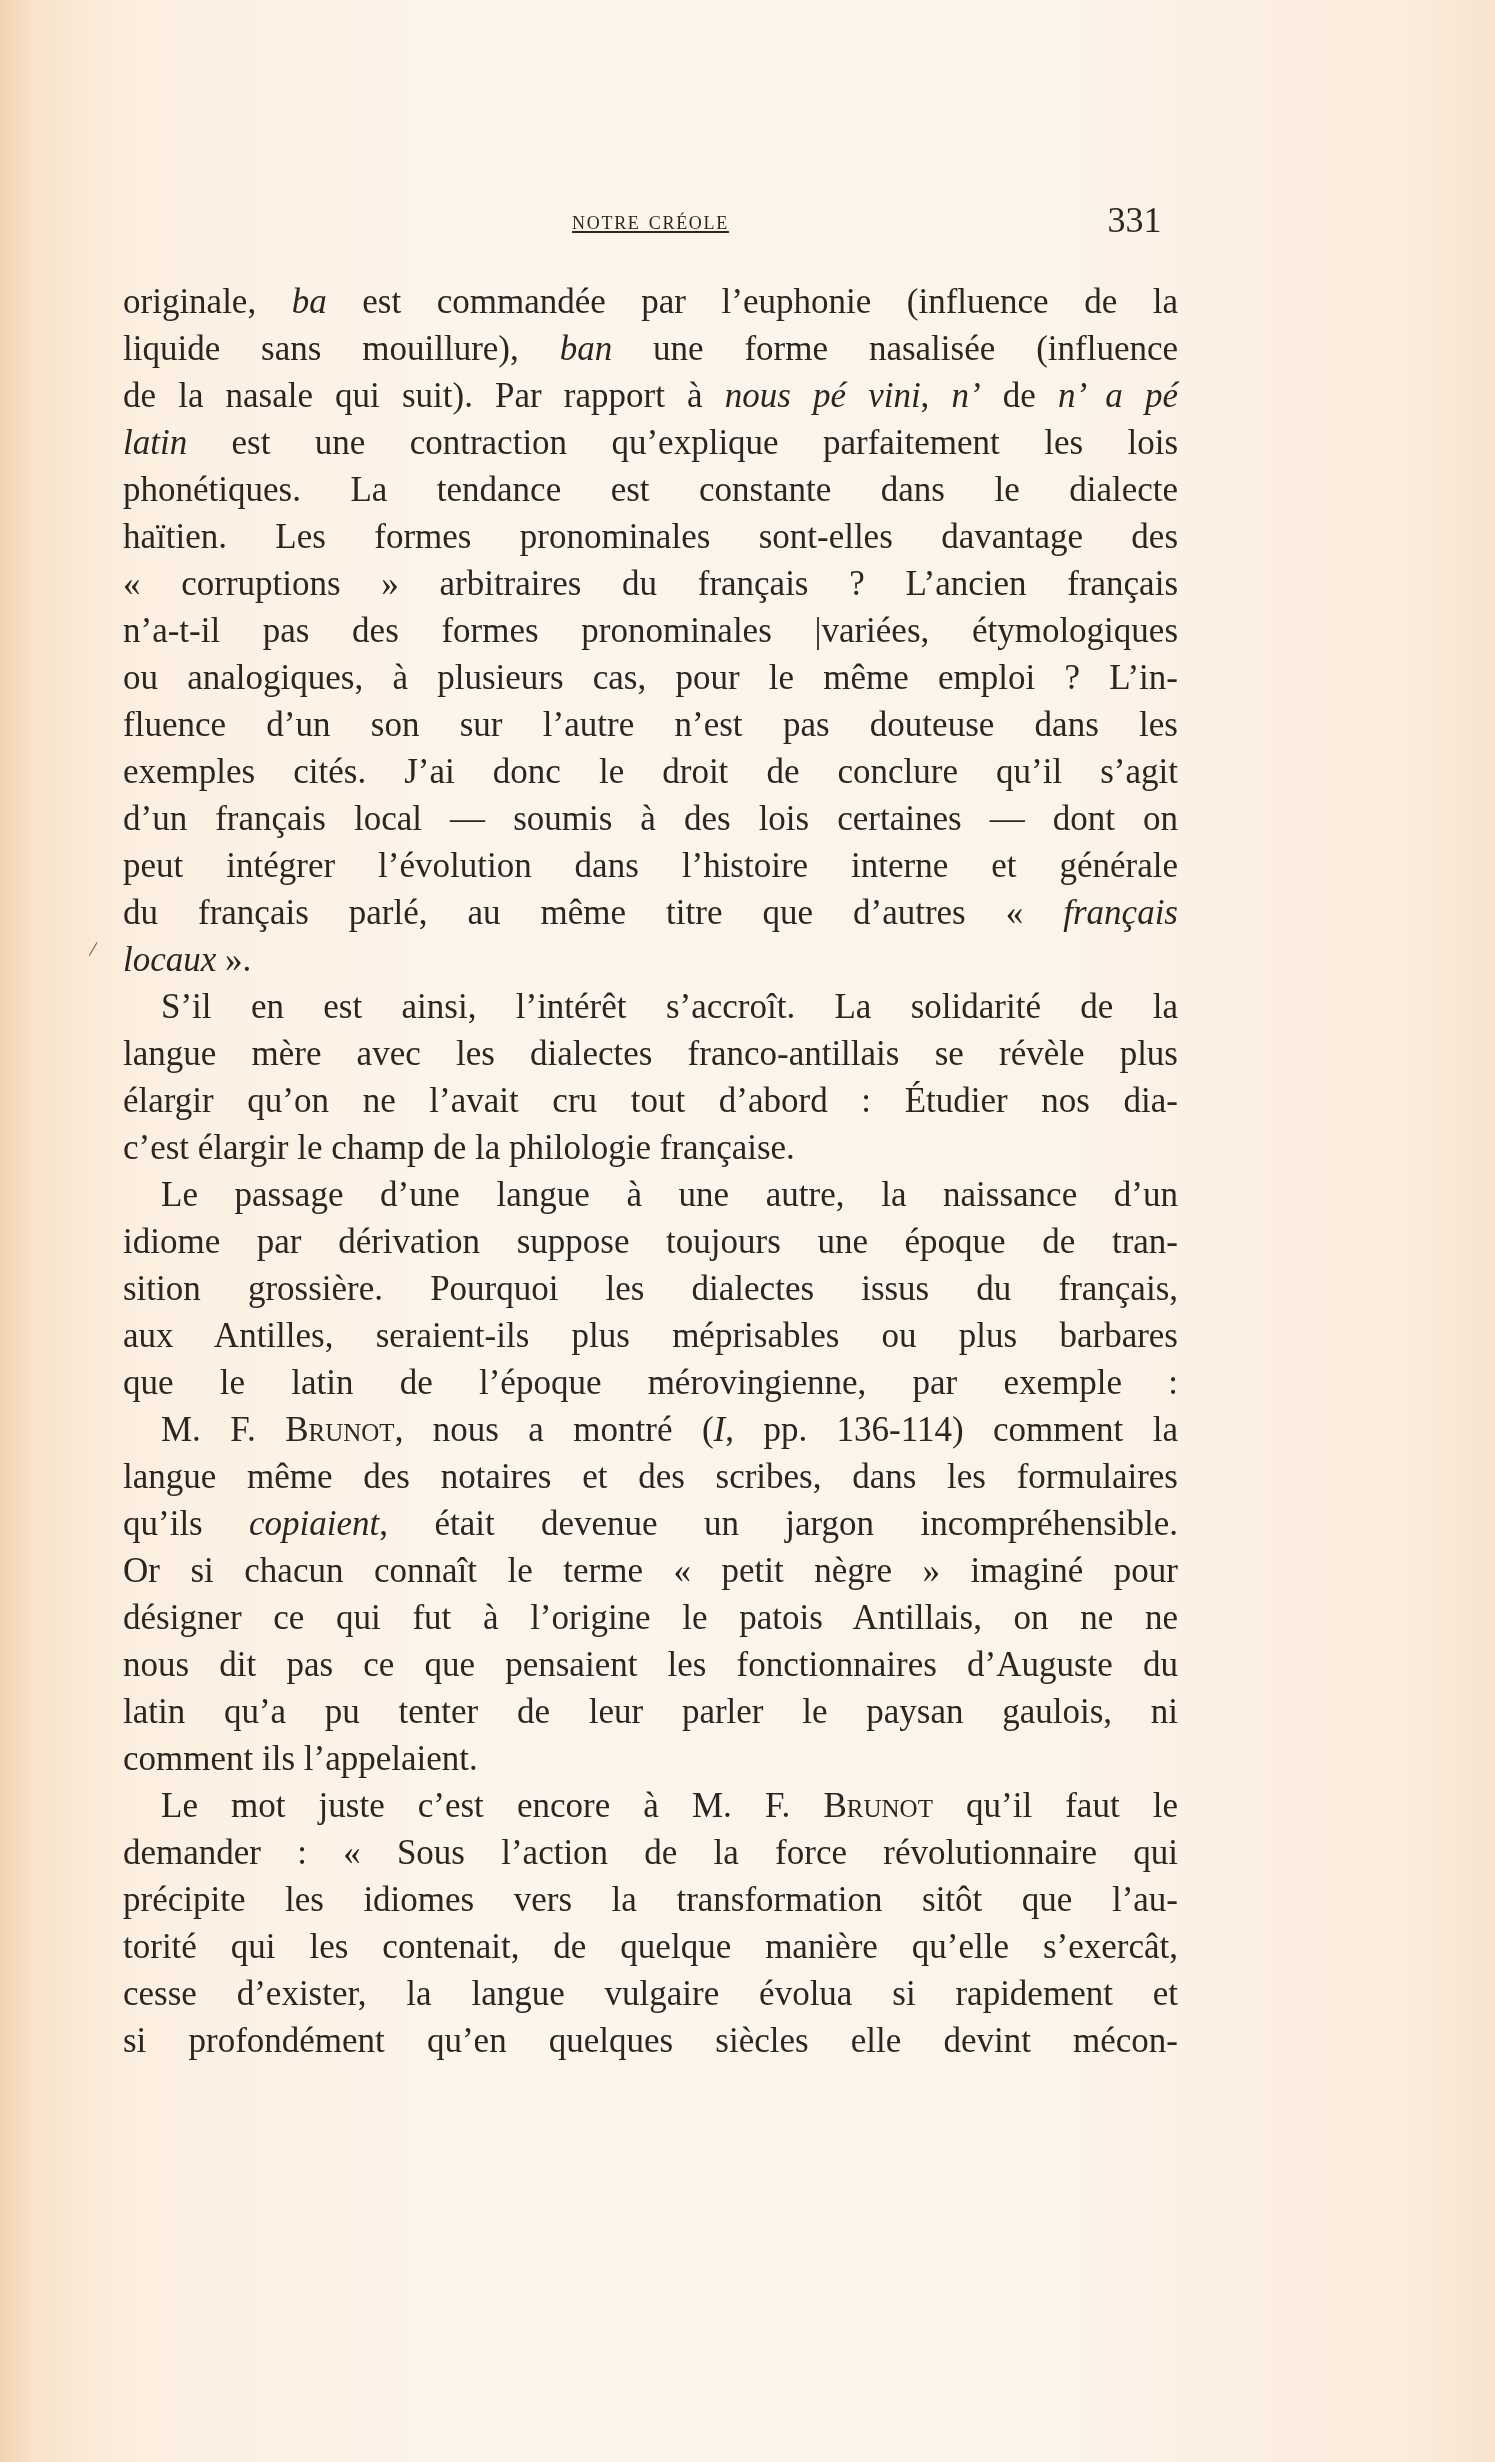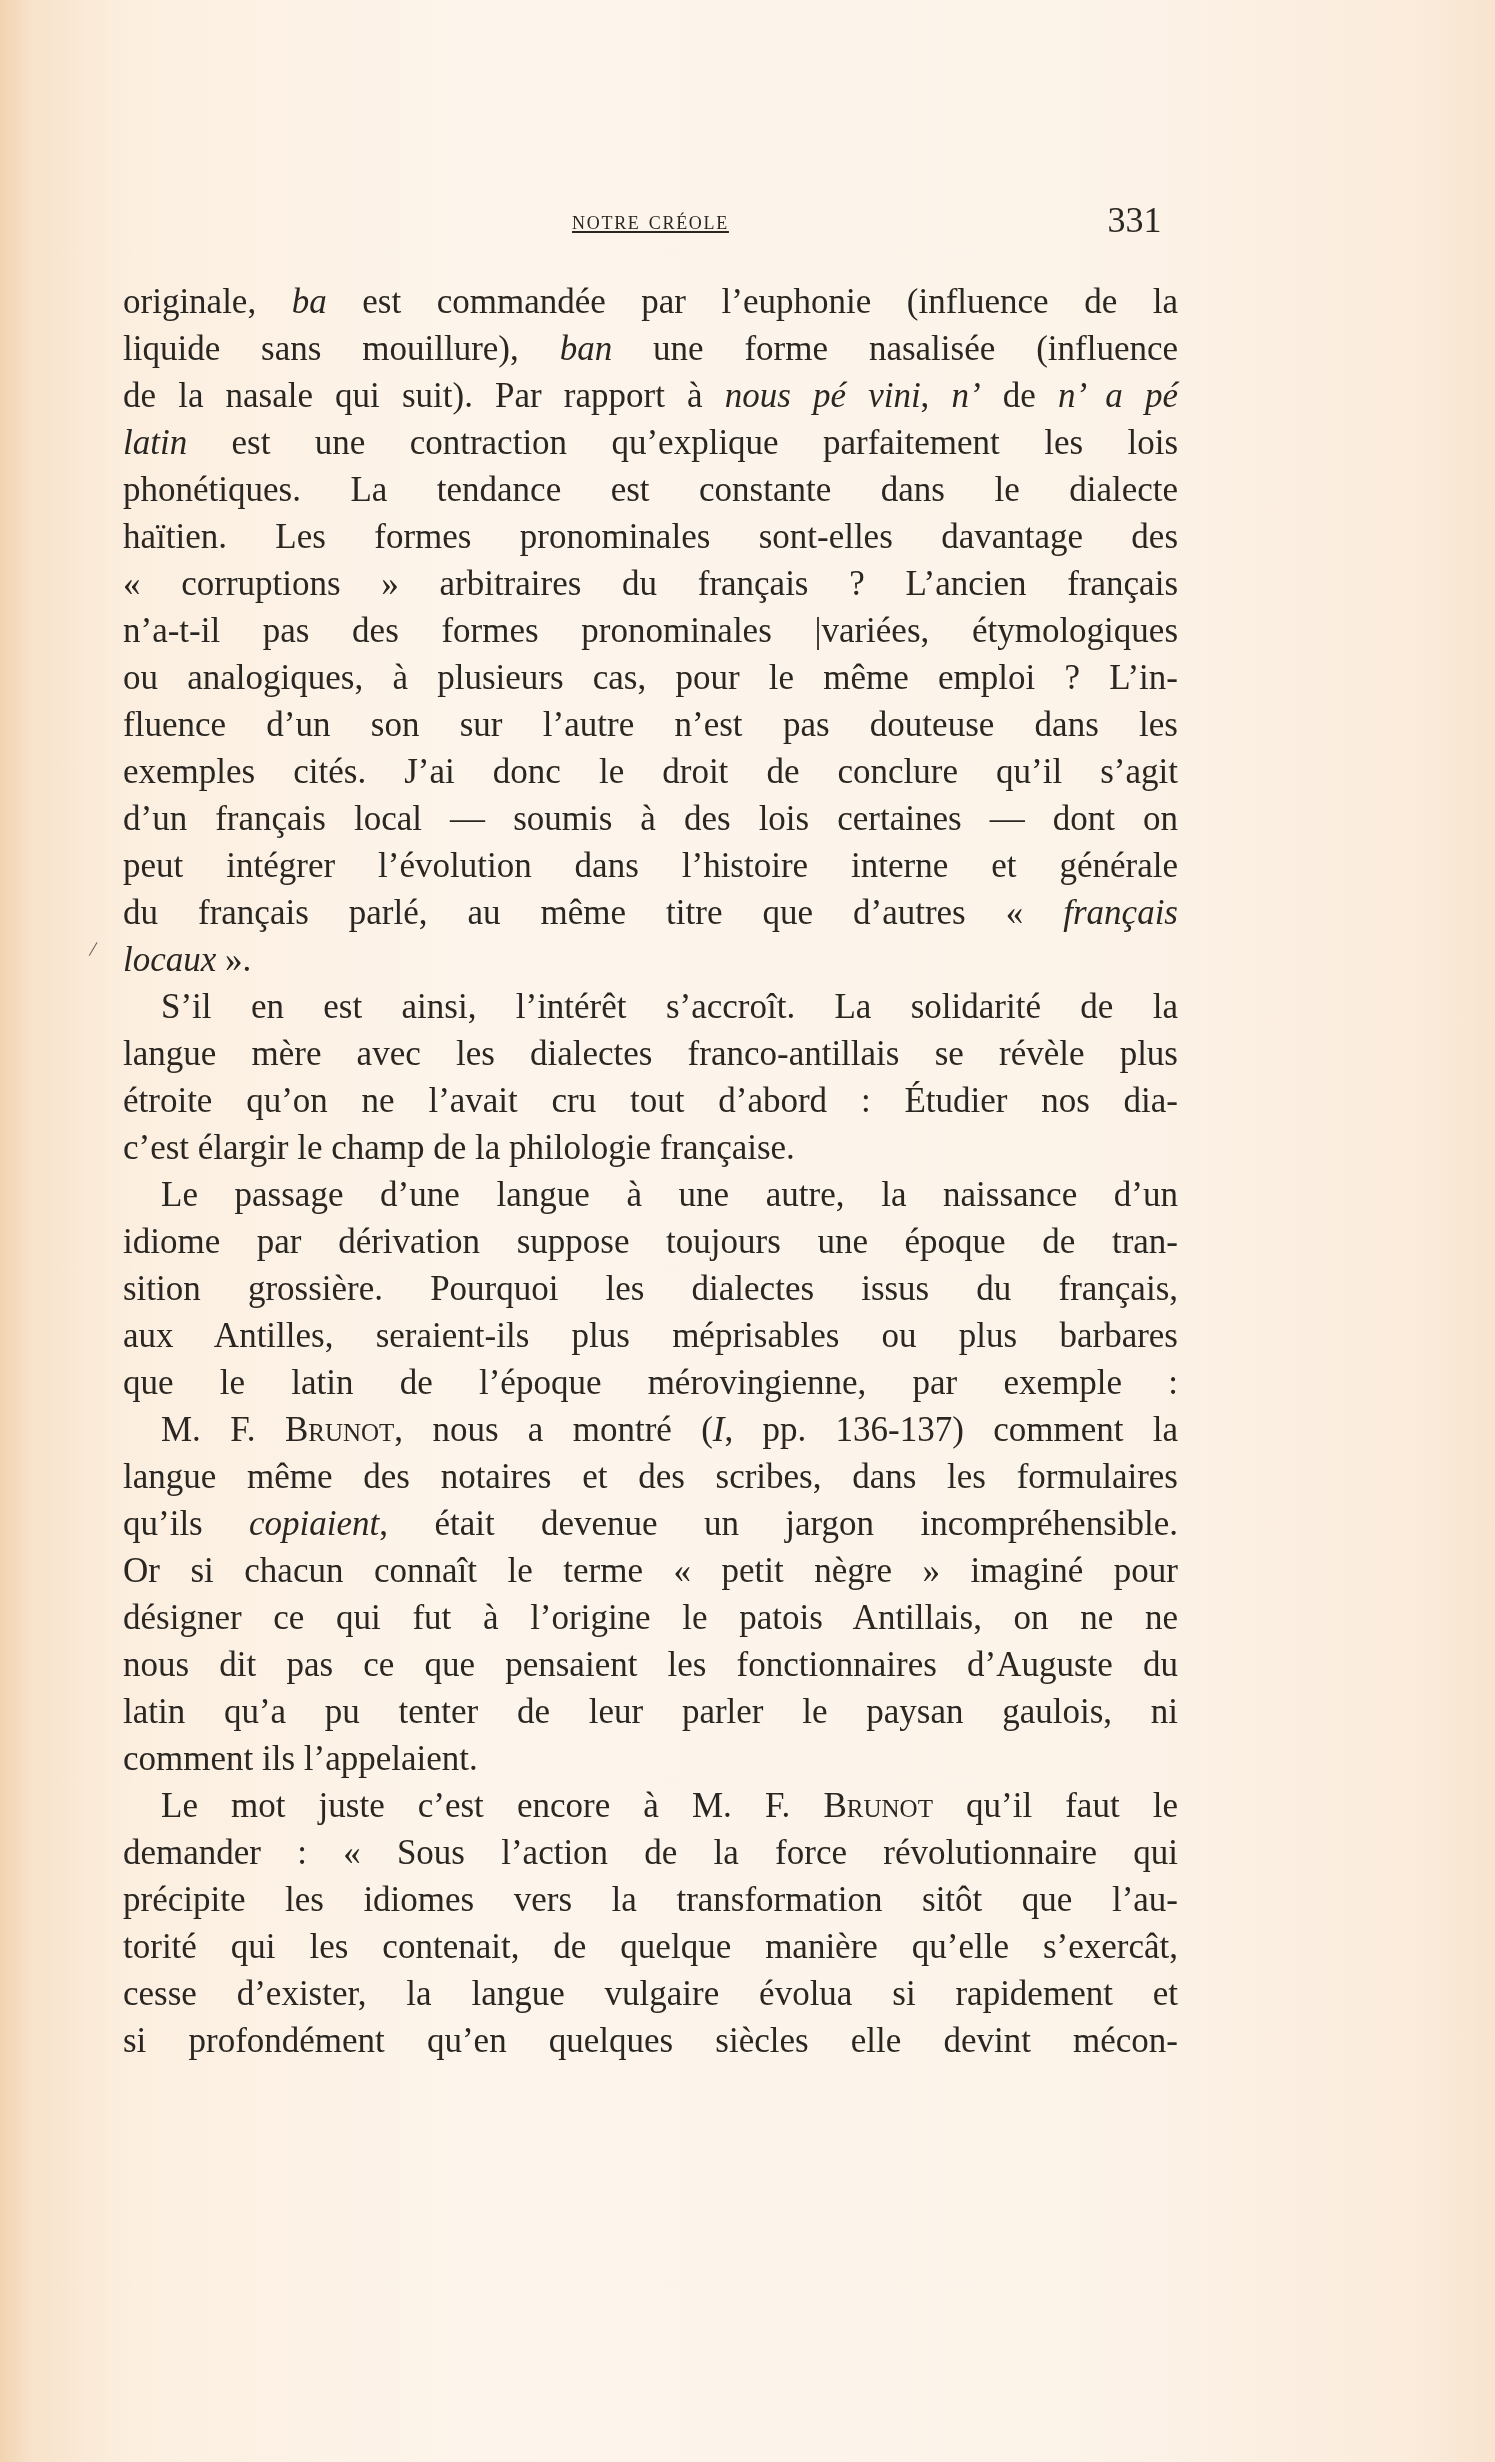--- a/index.html
+++ b/index.html
@@ -60,28 +60,28 @@
       <div class="line"><span>n’a-t-il pas des formes pronominales |variées, étymologiques</span></div>
       <div class="line"><span>ou analogiques, à plusieurs cas, pour le même emploi ? L’in-</span></div>
       <div class="line"><span>fluence d’un son sur l’autre n’est pas douteuse dans les</span></div>
       <div class="line"><span>exemples cités. J’ai donc le droit de conclure qu’il s’agit</span></div>
       <div class="line"><span>d’un français local — soumis à des lois certaines — dont on</span></div>
       <div class="line"><span>peut intégrer l’évolution dans l’histoire interne et générale</span></div>
       <div class="line"><span>du français parlé, au même titre que d’autres « </span><span class="i">français</span></div>
       <div class="line last"><span class="i">locaux</span><span> ».</span></div>
       <div class="line indent"><span>S’il en est ainsi, l’intérêt s’accroît. La solidarité de la</span></div>
       <div class="line"><span>langue mère avec les dialectes franco-antillais se révèle plus</span></div>
-      <div class="line"><span>étroite qu’on ne l’avait cru tout d’abord : Étudier nos dia-</span></div>
+      <div class="line"><span>élargir qu’on ne l’avait cru tout d’abord : Étudier nos dia-</span></div>
       <div class="line last"><span>c’est élargir le champ de la philologie française.</span></div>
       <div class="line indent"><span>Le passage d’une langue à une autre, la naissance d’un</span></div>
       <div class="line"><span>idiome par dérivation suppose toujours une époque de tran-</span></div>
       <div class="line"><span>sition grossière. Pourquoi les dialectes issus du français,</span></div>
       <div class="line"><span>aux Antilles, seraient-ils plus méprisables ou plus barbares</span></div>
       <div class="line"><span>que le latin de l’époque mérovingienne, par exemple :</span></div>
-      <div class="line indent"><span>M. F. </span><span class="sc">Brunot</span><span>, nous a montré (</span><span class="i">I</span><span>, pp. 136-137) comment la</span></div>
+      <div class="line indent"><span>M. F. </span><span class="sc">Brunot</span><span>, nous a montré (</span><span class="i">I</span><span>, pp. 136-114) comment la</span></div>
       <div class="line"><span>langue même des notaires et des scribes, dans les formulaires</span></div>
       <div class="line"><span>qu’ils </span><span class="i">copiaient</span><span>, était devenue un jargon incompréhensible.</span></div>
       <div class="line"><span>Or si chacun connaît le terme « petit nègre » imaginé pour</span></div>
       <div class="line"><span>désigner ce qui fut à l’origine le patois Antillais, on ne ne</span></div>
       <div class="line"><span>nous dit pas ce que pensaient les fonctionnaires d’Auguste du</span></div>
       <div class="line"><span>latin qu’a pu tenter de leur parler le paysan gaulois, ni</span></div>
       <div class="line last"><span>comment ils l’appelaient.</span></div>
       <div class="line indent"><span>Le mot juste c’est encore à M. F. </span><span class="sc">Brunot</span><span> qu’il faut le</span></div>
       <div class="line"><span>demander : « Sous l’action de la force révolutionnaire qui</span></div>
       <div class="line"><span>précipite les idiomes vers la transformation sitôt que l’au-</span></div>

